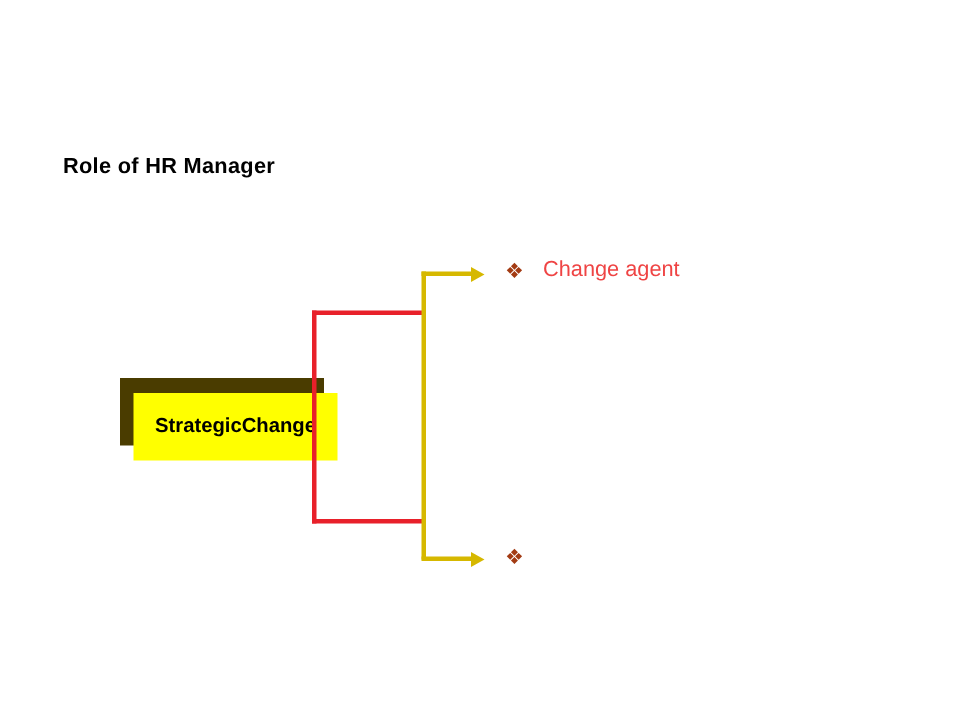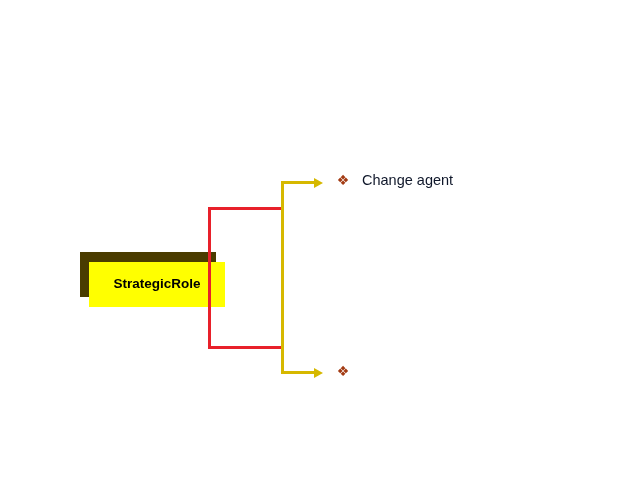--- a/index.html
+++ b/index.html
@@ -138,36 +138,37 @@
   .bullet-mark {
     color: #a33b13;
     font-size: 14px;
     line-height: 1;
     margin-right: 12px;
     width: 14px;
     text-align: center;
   }
   .bullet-text {
     font-size: 14.5px;
-    color: #0f172a;
+    color: #ef4444;
   }
   .bullet-1 { left: 336px; top: 172px; }
   .bullet-2 { left: 336px; top: 364px; }
 </style>
 </head>
 <body>
 
 <div id="slide">
 
+  <div class="slide-title">Role of HR Manager</div>
 
   <div class="box-wrap">
     <div class="box-shadow-3d"></div>
     <div class="box-face">
       <span>Strategic</span>
-      <span>Role</span>
+      <span>Change</span>
     </div>
   </div>
 
   <div class="red-seg red-vert"></div>
   <div class="red-seg red-top"></div>
   <div class="red-seg red-bottom"></div>
 
   <div class="arrow-seg arrow-vert"></div>
   <div class="arrow-seg arrow-top-line"></div>
   <div class="arrow-seg arrow-bot-line"></div>

